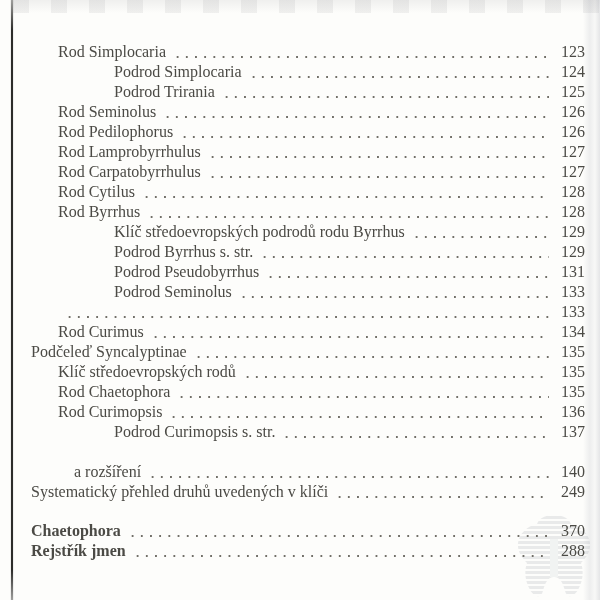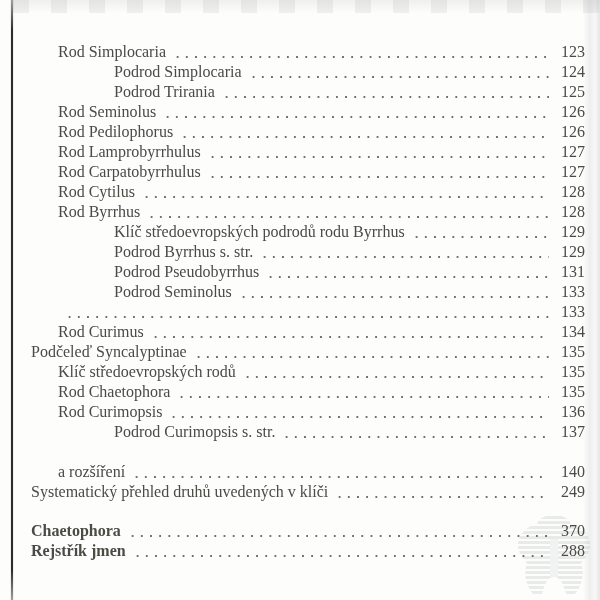--- a/index.html
+++ b/index.html
@@ -40,21 +40,21 @@
   }
   .toc{position:absolute;left:0;top:42px;right:15px;z-index:1;}
   .row{
     display:flex;align-items:baseline;
     height:20px;line-height:20px;font-size:16px;
     white-space:nowrap;
   }
   .ind0{padding-left:31px;}
   .ind1{padding-left:58px;}
   .ind2{padding-left:114px;}
-  .ind3{padding-left:58px;align-items:center;} 
+  .ind3{padding-left:74px;align-items:center;} 
   .seg-n{font-style:normal;font-weight:normal;}
   .seg-i{}
   .seg-b{font-weight:bold;}
   .leader{
     flex:1 1 auto;align-self:stretch;margin:0 3px 0 7px;
     background-image:radial-gradient(circle, #716f68 1.05px, rgba(0,0,0,0) 1.45px);
     background-size:9.2px 4px;background-repeat:repeat-x;
     background-position:left 13px;
   }
   .page-num{flex:0 0 auto;min-width:33px;text-align:right;}

